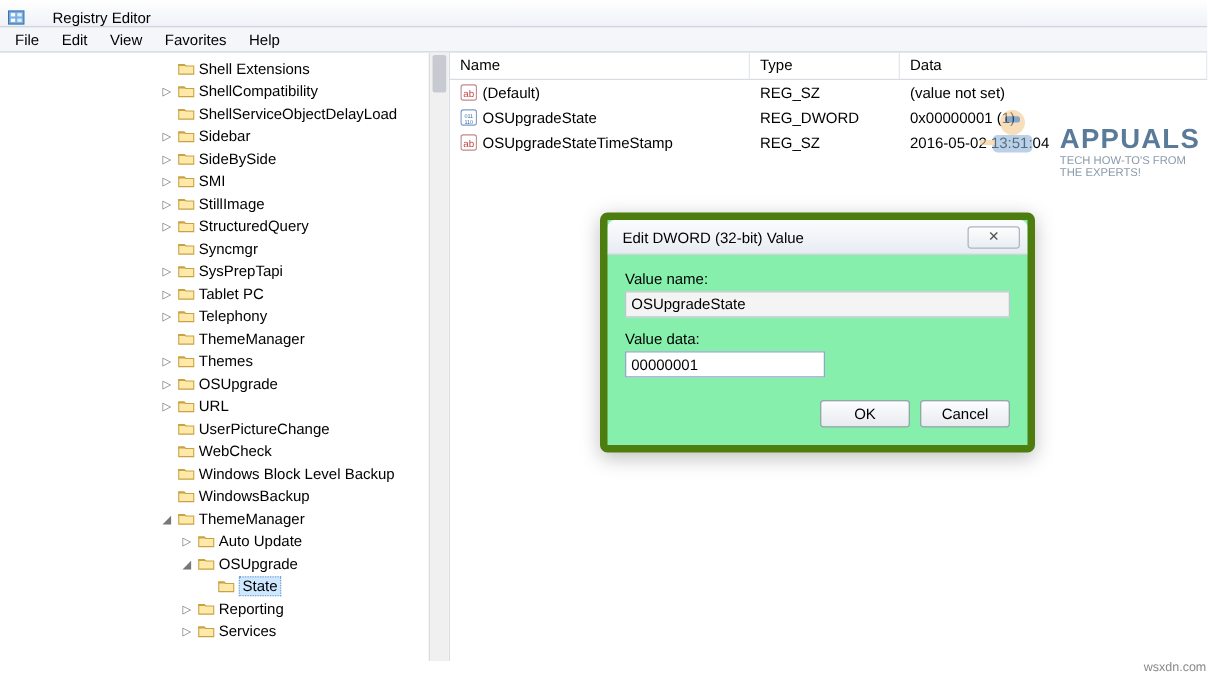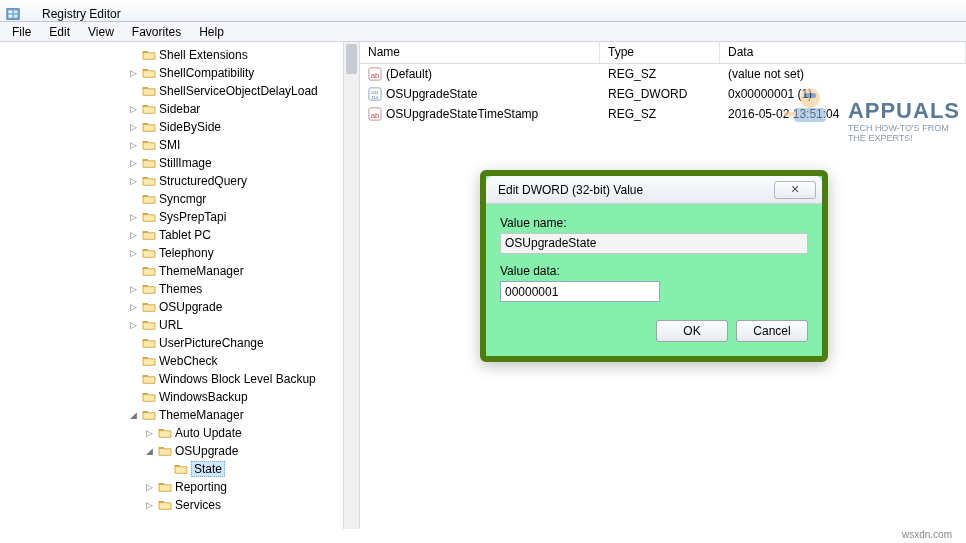--- a/index.html
+++ b/index.html
@@ -27,21 +27,21 @@
     .tree-item { display: flex; align-items: center; height: 18px; gap: 3px; padding-left: var(--indent, 110px); }
     .tree-item.l1 { --indent: 108px; }
     .tree-item.l2 { --indent: 124px; }
     .tree-item.l3 { --indent: 140px; }
     .tree-item .arrow { width: 11px; color: #777; font-size: 9px; display:inline-block; text-align:center; }
     .folder-icon { width: 14px; height: 12px; }
     .tree-item .label { font-size: 12px; white-space: nowrap; }
     .tree-item.selected .label { background: #cde8ff; border: 1px dotted #78a6d4; padding: 0 2px; }
     .scroll-vert { position:absolute; right:0; top:0; bottom:0; width:16px; background:#f0f0f0; border-left:1px solid #ddd;}
     .scroll-thumb { position:absolute; left:2px; right:2px; background:#c7cbd1; border-radius:2px; }
-    .footer { position:absolute; bottom:0; left:0; right:0; height:14px; background:#fff; font-size:10px; color:#888; text-align:right; padding-right:14px; }
+    .footer { position:absolute; bottom:0; left:0; right:0; height:14px; background:#fff; font-size:10px; color:#888; text-align:right; padding-right:1px; }
 
     .dialog { position: absolute; left: 480px; top: 170px; width: 348px; background: #86efac; border: 6px solid #4d7c0f; border-radius: 6px; box-shadow: 0 4px 16px rgba(0,0,0,.25); }
     .dialog-titlebar { height: 28px; display: flex; align-items: center; justify-content: space-between; padding: 0 6px 0 12px; border-bottom: 1px solid #d0d4da; background: linear-gradient(#fafcff,#e8ecf2); border-radius: 6px 6px 0 0; }
     .dialog-titlebar .dlg-title { font-size: 12px; }
     .dialog-close { width: 42px; height: 18px; border: 1px solid #aeb5bf; border-radius: 3px; background: linear-gradient(#fdfdfe,#e9edf2); display:flex; align-items:center; justify-content:center; font-size: 11px; color:#555;}
     .dialog-body { padding: 12px 14px 14px; }
     .dlg-label { font-size: 12px; margin-bottom: 3px; }
     .dlg-input-ro { border: 1px solid #c0c6cf; background: #fff; height: 21px; padding: 2px 4px; font-size: 12px; margin-bottom: 10px; color: #000; }
     .dlg-input-ro.readonly { background: #f4f4f4; }
     .dlg-row { display: flex; gap: 20px; }

